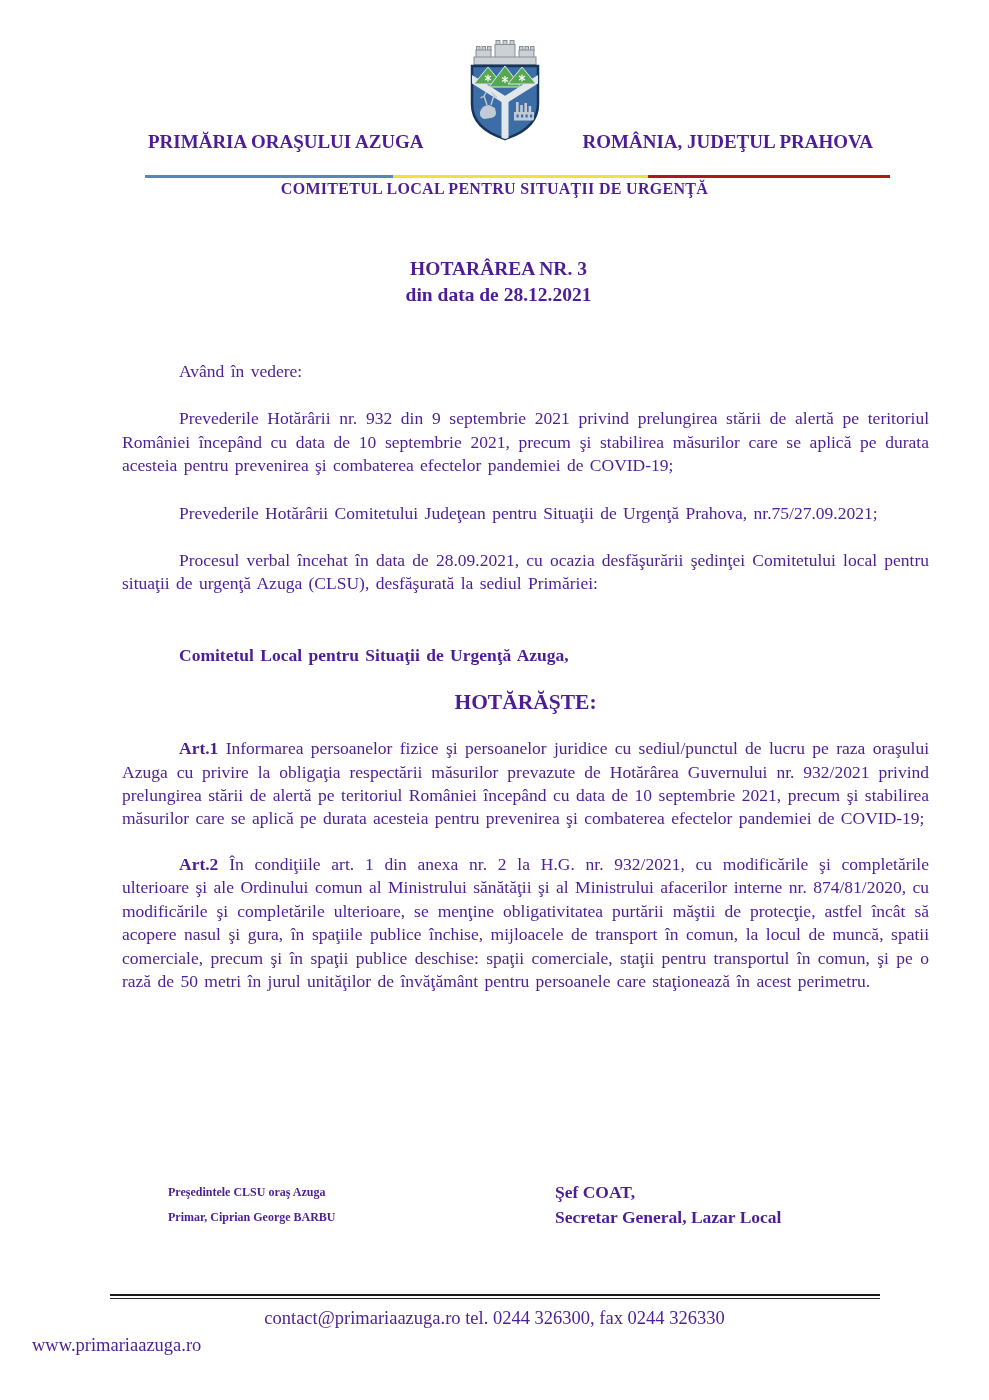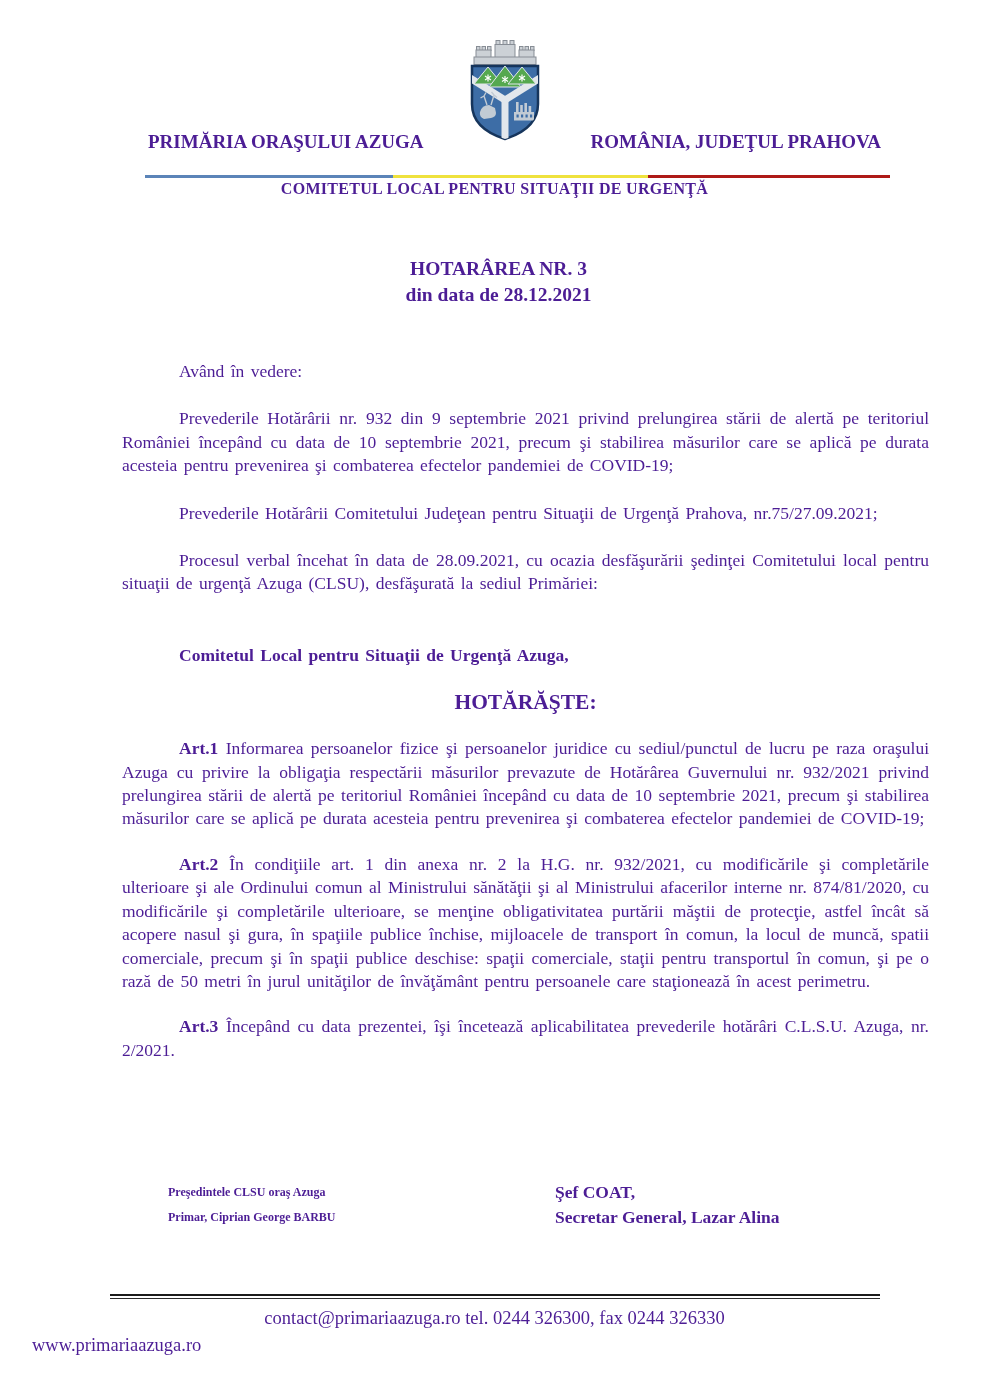--- a/index.html
+++ b/index.html
@@ -9,21 +9,21 @@
     margin:0 auto;
     background:#ffffff;
     font-family:"Liberation Serif","DejaVu Serif",serif;
     color:#4c1d95;
     overflow:hidden;
   }
   
   .crest{position:absolute;left:467px;top:40px;width:76px;height:104px;}
   .org-row{position:absolute;top:131px;left:0;width:989px;height:26px;font-weight:bold;font-size:19px;}
   .org-left{position:absolute;left:148px;top:0;white-space:nowrap;}
-  .org-right{position:absolute;right:108px;top:0;white-space:nowrap;margin-left:12px;}
+  .org-right{position:absolute;right:116px;top:0;white-space:nowrap;margin-left:12px;}
   .flag-line{position:absolute;top:175px;left:145px;width:745px;height:3px;display:flex;}
   .flag-seg{height:100%;}
   .seg-blue{width:248px;}
   .seg-yellow{width:255px;}
   .seg-red{width:242px;}
   .doc-title{position:absolute;top:180px;left:0;width:989px;text-align:center;
     font-weight:bold;font-size:16px;letter-spacing:.3px;}
   .decision-head{position:absolute;top:256px;left:4px;width:989px;text-align:center;
     font-weight:bold;font-size:19.5px;line-height:26px;}
   
@@ -168,32 +168,28 @@
     <p class="decides">HOTĂRĂŞTE:</p>
 
     <p class="article">
       <b>Art.1</b>
       <span>Informarea persoanelor fizice şi persoanelor juridice cu sediul/punctul de lucru pe raza oraşului Azuga cu privire la obligaţia respectării măsurilor prevazute de Hotărârea Guvernului nr. 932/2021 privind prelungirea stării de alertă pe teritoriul României începând cu data de 10 septembrie 2021, precum şi stabilirea măsurilor care se aplică pe durata acesteia pentru prevenirea şi combaterea efectelor pandemiei de COVID-19;</span>
     </p>
     <p class="article">
       <b>Art.2</b>
       <span>În condiţiile art. 1 din anexa nr. 2 la H.G. nr. 932/2021, cu modificările şi completările ulterioare şi ale Ordinului comun al Ministrului sănătăţii şi al Ministrului afacerilor interne nr. 874/81/2020, cu modificările şi completările ulterioare, se menţine obligativitatea purtării măştii de protecţie, astfel încât să acopere nasul şi gura, în spaţiile publice închise, mijloacele de transport în comun, la locul de muncă, spatii comerciale, precum şi în spaţii publice deschise: spaţii comerciale, staţii pentru transportul în comun, şi pe o rază de 50 metri în jurul unităţilor de învăţământ pentru persoanele care staţionează în acest perimetru.</span>
     </p>
-    <p class="article p-gap">
-      <b>Art.3</b>
-      <span>Începând cu data prezentei, îşi încetează aplicabilitatea prevederile hotărâri C.L.S.U. Azuga, nr. 2/2021.</span>
-    </p>
   </div>
 
   <div class="sig-left">
     <div>Preşedintele CLSU oraş Azuga</div>
     <div>Primar, Ciprian George BARBU</div>
   </div>
   <div class="sig-right">
     <div>Şef COAT,</div>
-    <div>Secretar General,  Lazar Alina</div>
+    <div>Secretar General,  Lazar Local</div>
   </div>
 
   <div class="footer-rule"></div>
   <div class="footer-contact">contact@primariaazuga.ro tel. 0244 326300, fax 0244 326330</div>
   <div class="footer-site">www.primariaazuga.ro</div>
 
 </div>
 
 </body></html>

